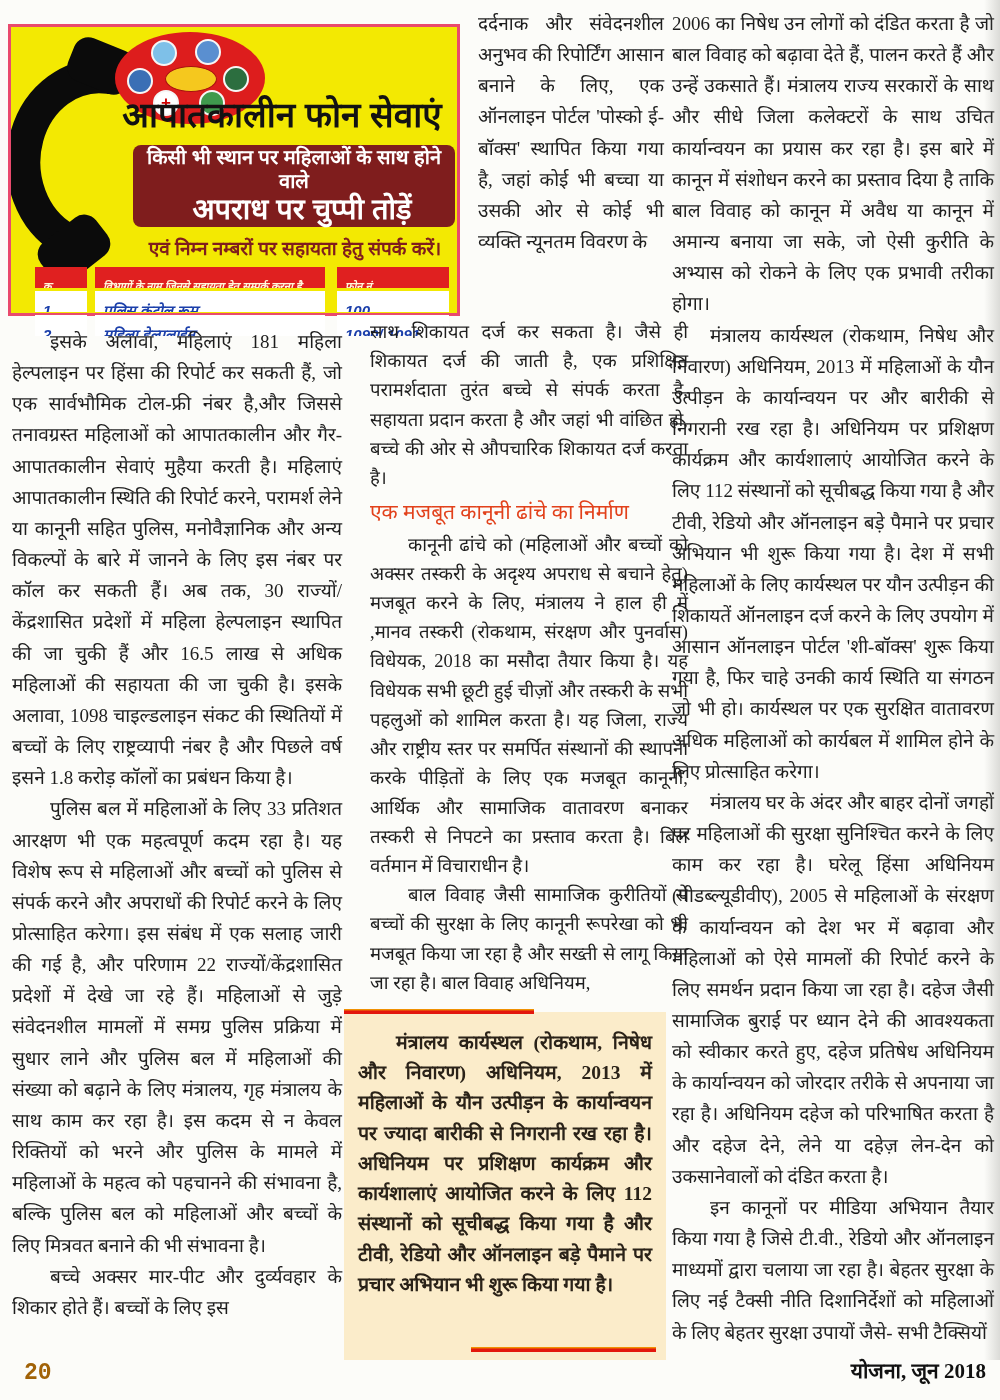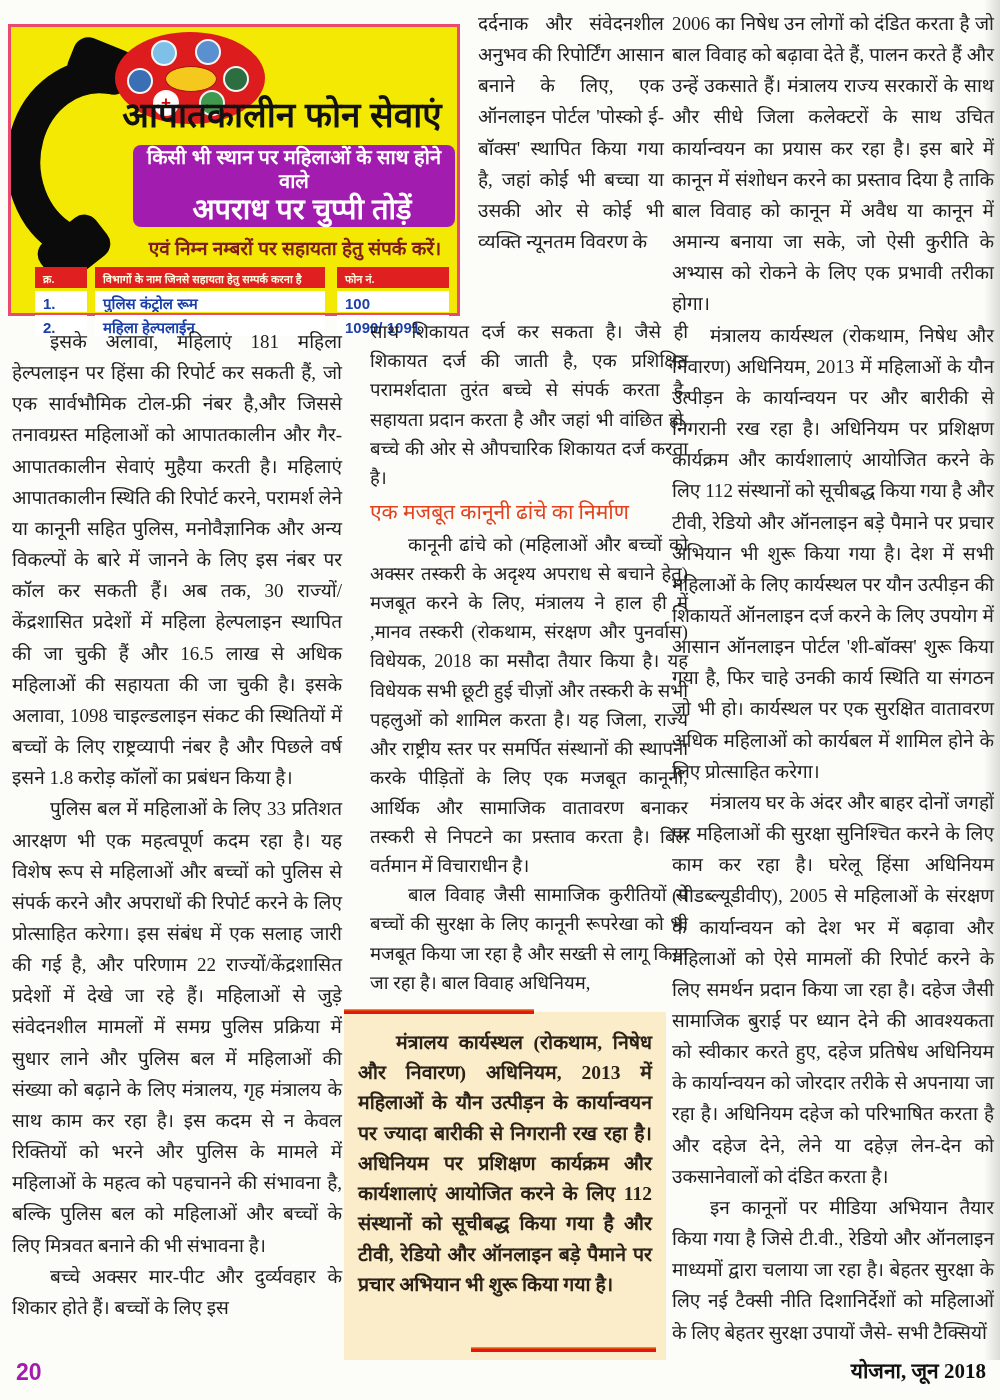--- a/index.html
+++ b/index.html
@@ -38,50 +38,50 @@
     font-size:33px;font-weight:900;line-height:1.05;letter-spacing:0px;white-space:nowrap;
   }
   #info-title1 .red{color:#e30d0d;text-shadow:2px 2px 0 rgba(20,20,20,0.85);}
   #info-title1 .blk{color:#111;}
   #info-title2{
     position:absolute;left:96px;top:70px;width:350px;text-align:center;
     font-size:35px;font-weight:900;color:#121212;white-space:nowrap;line-height:1.05;
   }
   #info-band{
     position:absolute;left:122px;top:118px;width:322px;height:82px;
-    background:#a21caf;border-radius:8px;color:#ffffff;text-align:center;
+    background:#7f1d1d;border-radius:8px;color:#ffffff;text-align:center;
     display:flex;flex-direction:column;justify-content:center;
   }
   #info-band .band1{font-size:20px;font-weight:bold;line-height:1.2;}
   #info-band .band2{font-size:29px;font-weight:bold;line-height:1.15;padding-left:16px;}
   #info-contact{
     position:absolute;left:128px;top:208px;width:312px;text-align:center;
     font-size:19px;font-weight:900;color:#7f1d1d;white-space:nowrap;
   }
   #info-table{position:absolute;left:24px;top:240px;width:414px;}
   .tbl-row{display:flex;margin-bottom:3px;}
-  .tbl-cell{box-sizing:border-box;padding:3px 8px;overflow:hidden;white-space:nowrap;}
+  .tbl-cell{box-sizing:border-box;padding:10px 8px;overflow:hidden;white-space:nowrap;font-style:italic;}
   .c-sno{width:52px;margin-right:8px;}
   .c-dept{width:230px;margin-right:12px;}
   .c-phone{width:112px;}
   .hdr .tbl-cell{background:#e02020;color:#fff9dd;font-size:11px;font-weight:bold;height:21px;line-height:19px;}
   .datar .tbl-cell{background:#ffffff;color:#1b3faa;font-weight:bold;font-size:15px;height:21px;line-height:20px;}
   
   #highlight-box{
     position:absolute;left:344px;top:1012px;width:322px;height:348px;
     background:#fbecca;box-sizing:border-box;padding:16px 14px 10px 14px;
     font-size:19.5px;font-weight:bold;line-height:1.55;text-align:justify;color:#2a2218;
   }
   .redline{position:absolute;height:5px;background:linear-gradient(to bottom,#f4b400 0%,#e3170d 45%,#e3170d 100%);}
   #redline-top{left:0;top:-3px;width:190px;}
   #redline-bottom{right:10px;bottom:8px;width:185px;}
   
   #footer-left{
-    position:absolute;left:16px;bottom:14px;font-size:23px;font-weight:bold;
-    font-family:Liberation Sans, sans-serif;color:#a21caf;
+    position:absolute;left:24px;bottom:14px;font-size:23px;font-weight:bold;
+    font-family:Liberation Mono, monospace;color:#a16207;
   }
   #footer-right{
     position:absolute;right:14px;bottom:16px;font-size:21px;font-weight:bold;color:#111;
   }
   
   #edge-shade{
     position:absolute;right:0;top:0;width:16px;height:1360px;
     background:linear-gradient(to right,rgba(120,120,115,0) 0%,rgba(120,120,115,0.25) 100%);
     pointer-events:none;
   }

